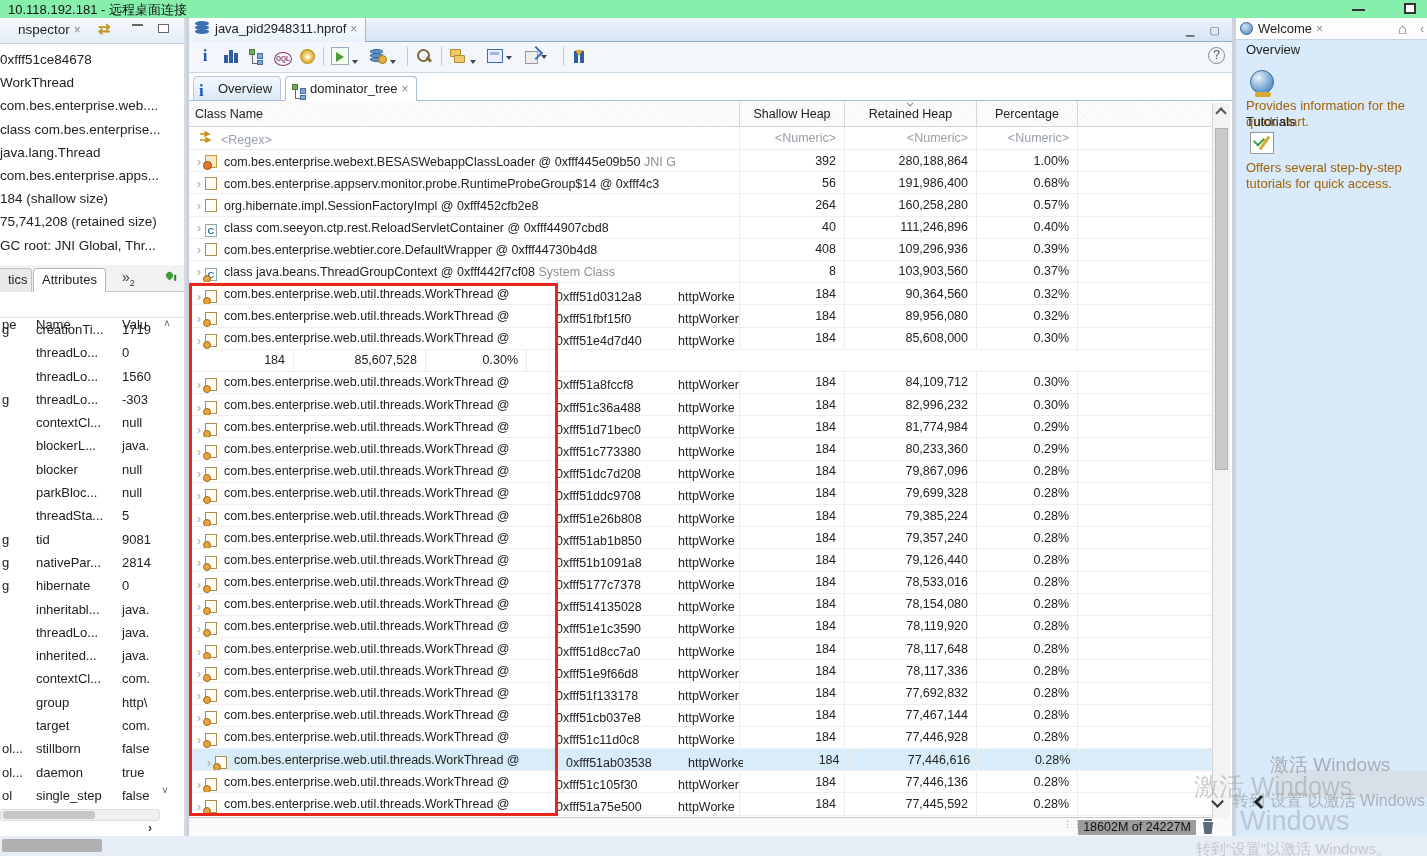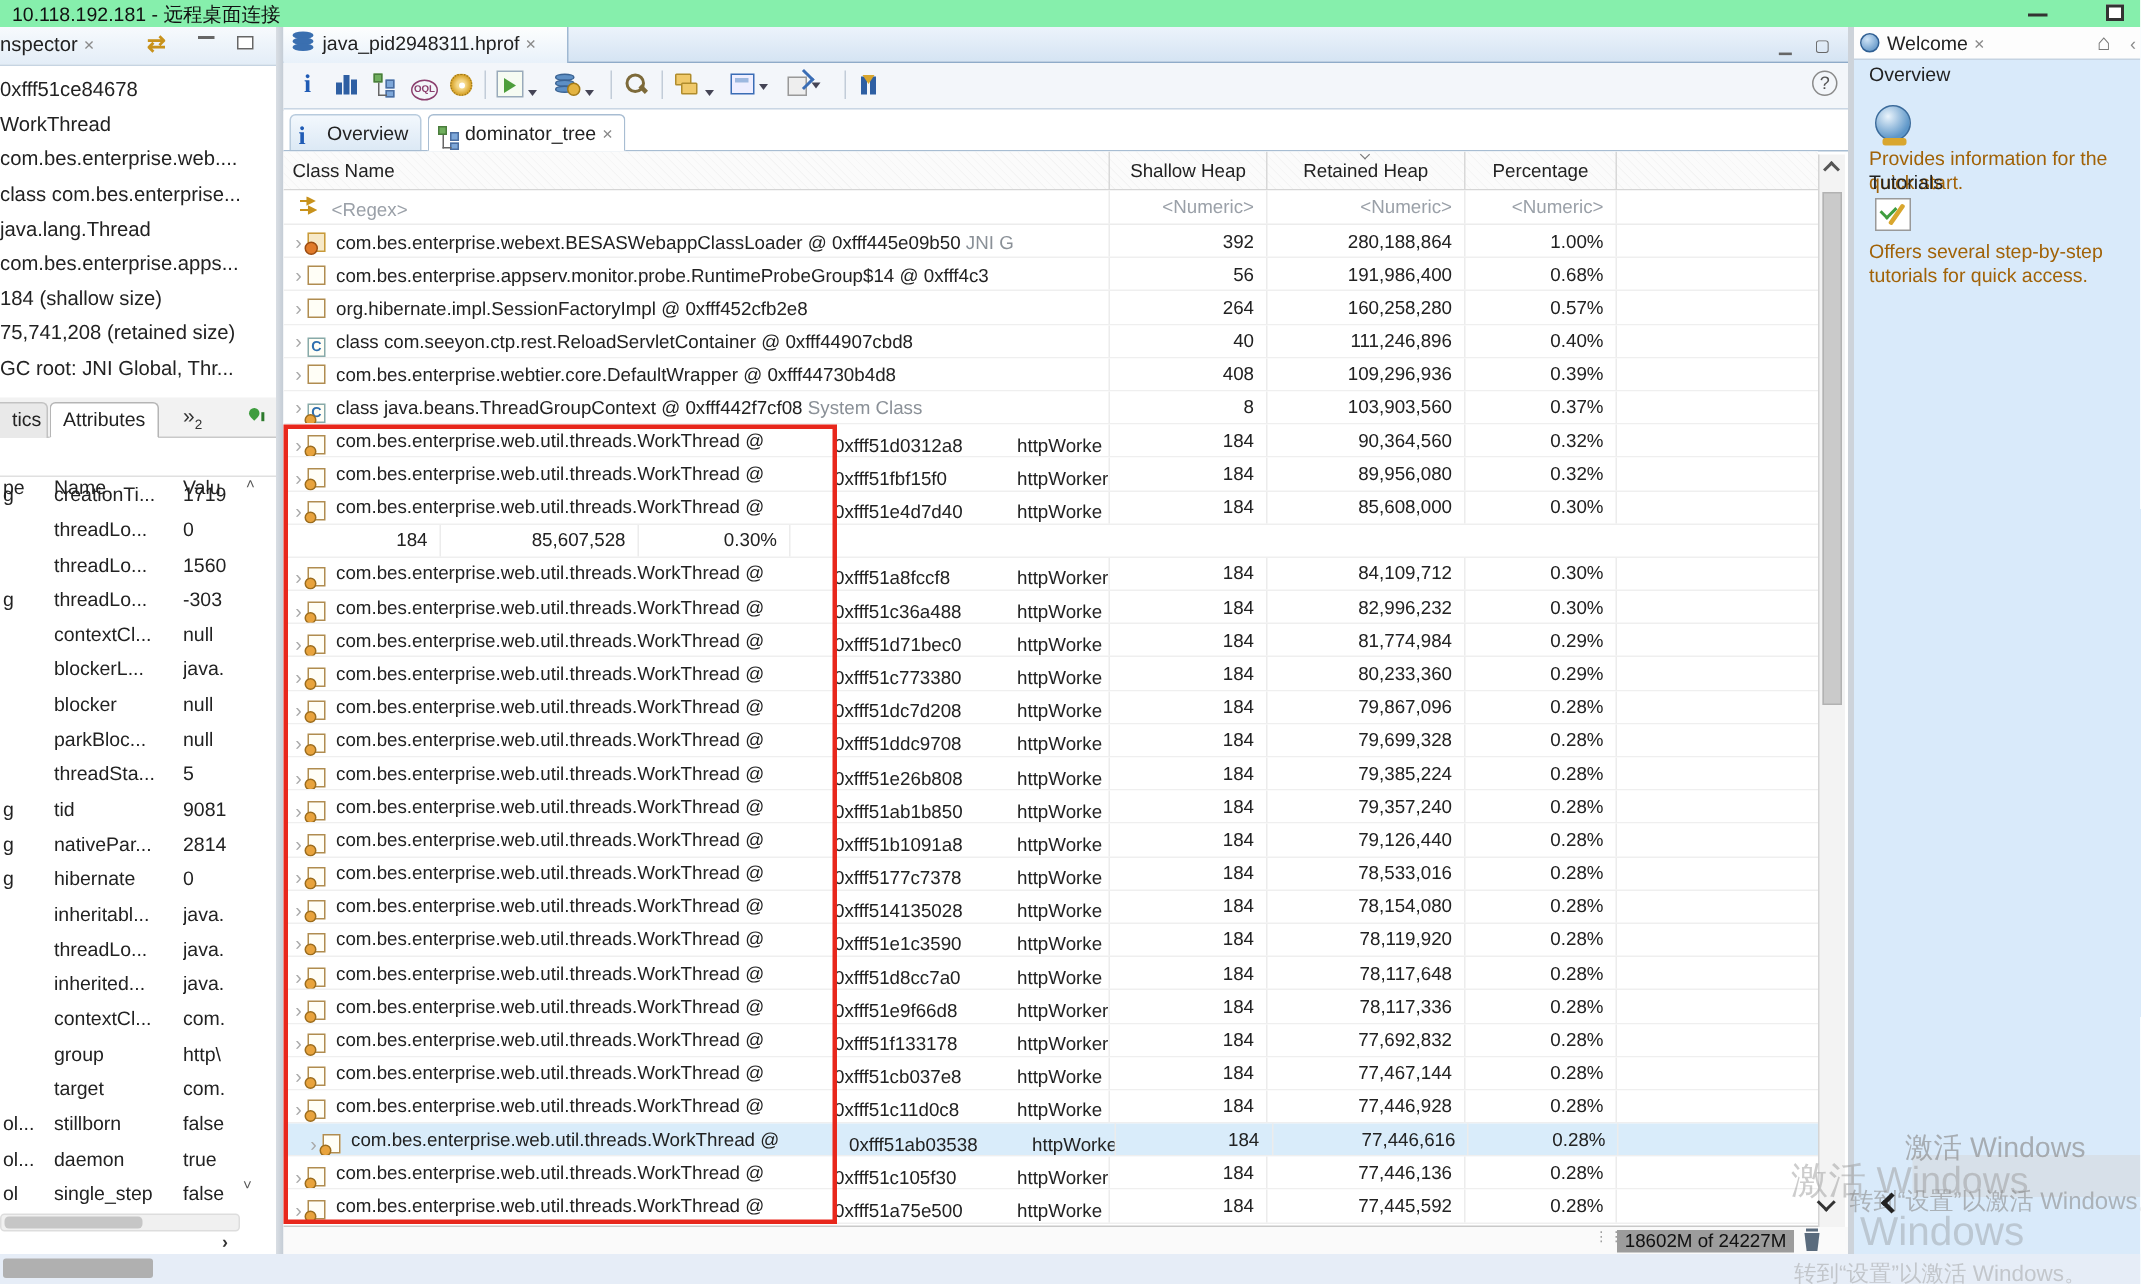--- a/index.html
+++ b/index.html
@@ -11,21 +11,21 @@
   
   .titlebar { left:0; top:0; width:1427px; height:18px; background:#86efac; }
   .titlebar .title { position:absolute; left:8px; top:1px; font-size:13px; color:#111; }
   .win-min { position:absolute; left:1352px; top:9px; width:13px; height:2px; background:#333; }
   .win-max { position:absolute; left:1404px; top:3px; width:12px; height:11px; border:2px solid #333; background:#fff; }
 
   
   .inspector { left:0; top:18px; width:184px; height:818px; background:#fff; }
   .insp-tabbar { position:absolute; left:0; top:0; width:184px; height:26px;
     background:linear-gradient(#f7fafd,#e3edf7); border-bottom:1px solid #c6d4e2; }
-  .insp-tab-label { position:absolute; left:0; top:4px; font-size:13.5px; color:#222; }
+  .insp-tab-label { position:absolute; left:18px; top:4px; font-size:13.5px; color:#222; }
   .tab-close { color:#8a8a8a; font-size:12px; margin-left:4px; }
   .sync-icon { position:absolute; left:98px; top:2px; color:#c8921c; font-size:15px; font-weight:bold; }
   .mini-btn { position:absolute; top:6px; width:11px; height:9px; border:1.5px solid #666; background:#fff; }
   .mini-line { position:absolute; top:5px; width:11px; height:3px; border-bottom:2px solid #666; }
   .insp-info { position:absolute; left:0; top:30px; width:184px; }
   .insp-info div { height:23.2px; line-height:23.2px; font-size:13.5px; white-space:nowrap; overflow:hidden; }
 
   .attr-tabstrip { position:absolute; left:0; top:247px; width:184px; height:27px; background:#f2f2f2; border-bottom:1px solid #c9c9c9; }
   .attr-tab { position:absolute; top:3px; height:24px; padding:3px 8px 0 8px; font-size:13px; }
   .attr-tab.partial { left:0; width:32px; background:#e9e9e9; border:1px solid #c2c2c2; border-left:none; border-bottom:none; border-radius:0 4px 0 0; }
@@ -44,21 +44,21 @@
   .a-val  { position:absolute; left:122px; width:44px; overflow:hidden; }
   .chev { color:#555; font-size:10px; }
   .attr-hscroll { position:absolute; left:0; top:516px; width:160px; height:12px; background:#f0f0f0; border:1px solid #ddd; border-radius:3px; }
   .attr-hthumb { position:absolute; left:2px; top:1px; width:92px; height:8px; background:#c6c6c6; border-radius:3px; }
   .attr-more { position:absolute; left:148px; top:528px; font-size:12px; color:#333; font-weight:bold; }
 
   .v-divider { left:184px; top:18px; width:5px; height:818px; background:linear-gradient(90deg,#d9dee4,#c4ccd5); }
 
   
   .ed-tabbar { left:189px; top:18px; width:1043px; height:24px; background:linear-gradient(#ecf3fb,#d5e4f3); border-bottom:1px solid #8fabc9; }
-  .ed-tab { position:absolute; left:0; top:0; height:24px; padding:3px 21px 0 26px; background:linear-gradient(#fdfefe,#e8f1fa); border-right:1px solid #9fb8d2; font-size:13px; }
+  .ed-tab { position:absolute; left:0; top:0; height:24px; padding:3px 8px 0 26px; background:linear-gradient(#fdfefe,#e8f1fa); border-right:1px solid #9fb8d2; font-size:13px; }
   .db-icon { position:absolute; left:6px; top:4px; width:14px; height:15px; }
   .db-icon i { display:block; width:14px; height:5px; background:#3a6fb0; border-radius:50%; margin-top:-1px; border:1px solid #2a5econ; }
   .ed-win-btns { position:absolute; right:6px; top:6px; color:#666; font-size:11px; letter-spacing:6px; }
 
   .toolbar { left:189px; top:42px; width:1043px; height:31px; background:#f3f6fa; border-bottom:1px solid #c9d6e4; }
   .tb { position:absolute; top:5px; height:20px; }
   .tb-sep { position:absolute; top:5px; width:1px; height:19px; background:#c2ccd8; }
   .ico { display:inline-block; position:relative; width:18px; height:18px; cursor:pointer; }
   .dd { display:inline-block; width:0; height:0; border-left:3.5px solid transparent; border-right:3.5px solid transparent; border-top:4px solid #445; vertical-align:middle; margin-left:3px; }
   .i-info { color:#1f5bb5; font-family:"Liberation Serif",serif; font-weight:bold; font-size:17px; line-height:18px; text-align:center; }

